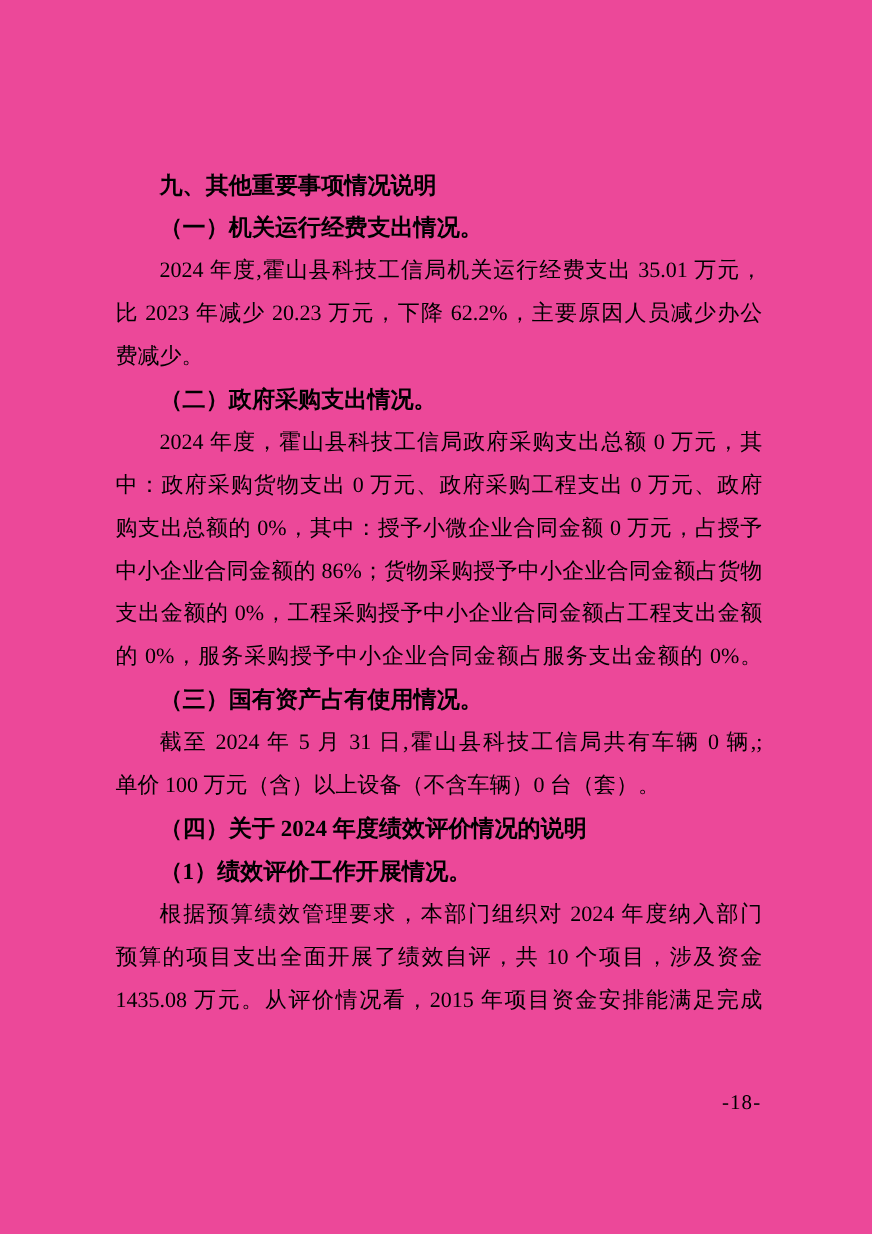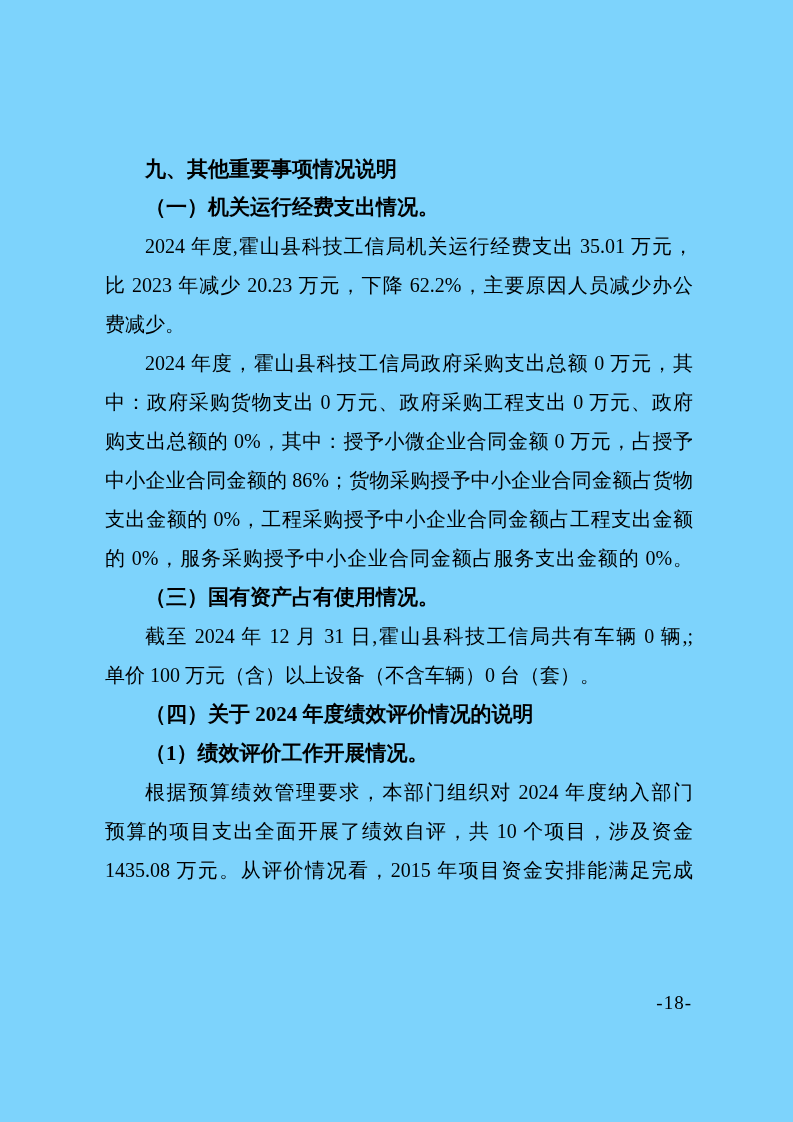--- a/index.html
+++ b/index.html
@@ -4,21 +4,21 @@
 <style>
   html, body {
     margin: 0;
     padding: 0;
     background: #ffffff;
   }
   .page {
     position: relative;
     width: 793px;
     height: 1122px;
-    background: #7dd3fc;
+    background: #ec4899;
     color: #000000;
     font-family: "Liberation Serif", "DejaVu Serif", serif;
     overflow: hidden;
   }
   .content {
     position: absolute;
     left: 105px;
     top: 149px;
     width: 588px;
   }
@@ -63,29 +63,30 @@
 <div class="page">
   <div class="content">
 
     <div class="line h1 indent">九、其他重要事项情况说明</div>
 
     <div class="line h2 indent">（一）机关运行经费支出情况。</div>
     <div class="line just indent">2024 年度,霍山县科技工信局机关运行经费支出 35.01 万元，</div>
     <div class="line just">比 2023 年减少 20.23 万元，下降 62.2%，主要原因人员减少办公</div>
     <div class="line">费减少。</div>
 
+    <div class="line h2 indent">（二）政府采购支出情况。</div>
     <div class="line just indent">2024 年度，霍山县科技工信局政府采购支出总额 0 万元，其</div>
     <div class="line just">中：政府采购货物支出 0 万元、政府采购工程支出 0 万元、政府</div>
     <div class="line just">购支出总额的 0%，其中：授予小微企业合同金额 0 万元，占授予</div>
     <div class="line just">中小企业合同金额的 86%；货物采购授予中小企业合同金额占货物</div>
     <div class="line just">支出金额的 0%，工程采购授予中小企业合同金额占工程支出金额</div>
     <div class="line just">的 0%，服务采购授予中小企业合同金额占服务支出金额的 0%。</div>
 
     <div class="line h2 indent">（三）国有资产占有使用情况。</div>
-    <div class="line just indent">截至 2024 年 12 月 31 日,霍山县科技工信局共有车辆 0 辆,;</div>
+    <div class="line just indent">截至 2024 年 5 月 31 日,霍山县科技工信局共有车辆 0 辆,;</div>
     <div class="line">单价 100 万元（含）以上设备（不含车辆）0 台（套）。</div>
 
     <div class="line h2 indent">（四）关于 2024 年度绩效评价情况的说明</div>
     <div class="line h2 indent">（1）绩效评价工作开展情况。</div>
     <div class="line just indent">根据预算绩效管理要求，本部门组织对 2024 年度纳入部门</div>
     <div class="line just">预算的项目支出全面开展了绩效自评，共 10 个项目，涉及资金</div>
     <div class="line just">1435.08 万元。从评价情况看，2015 年项目资金安排能满足完成</div>
 
   </div>
 

